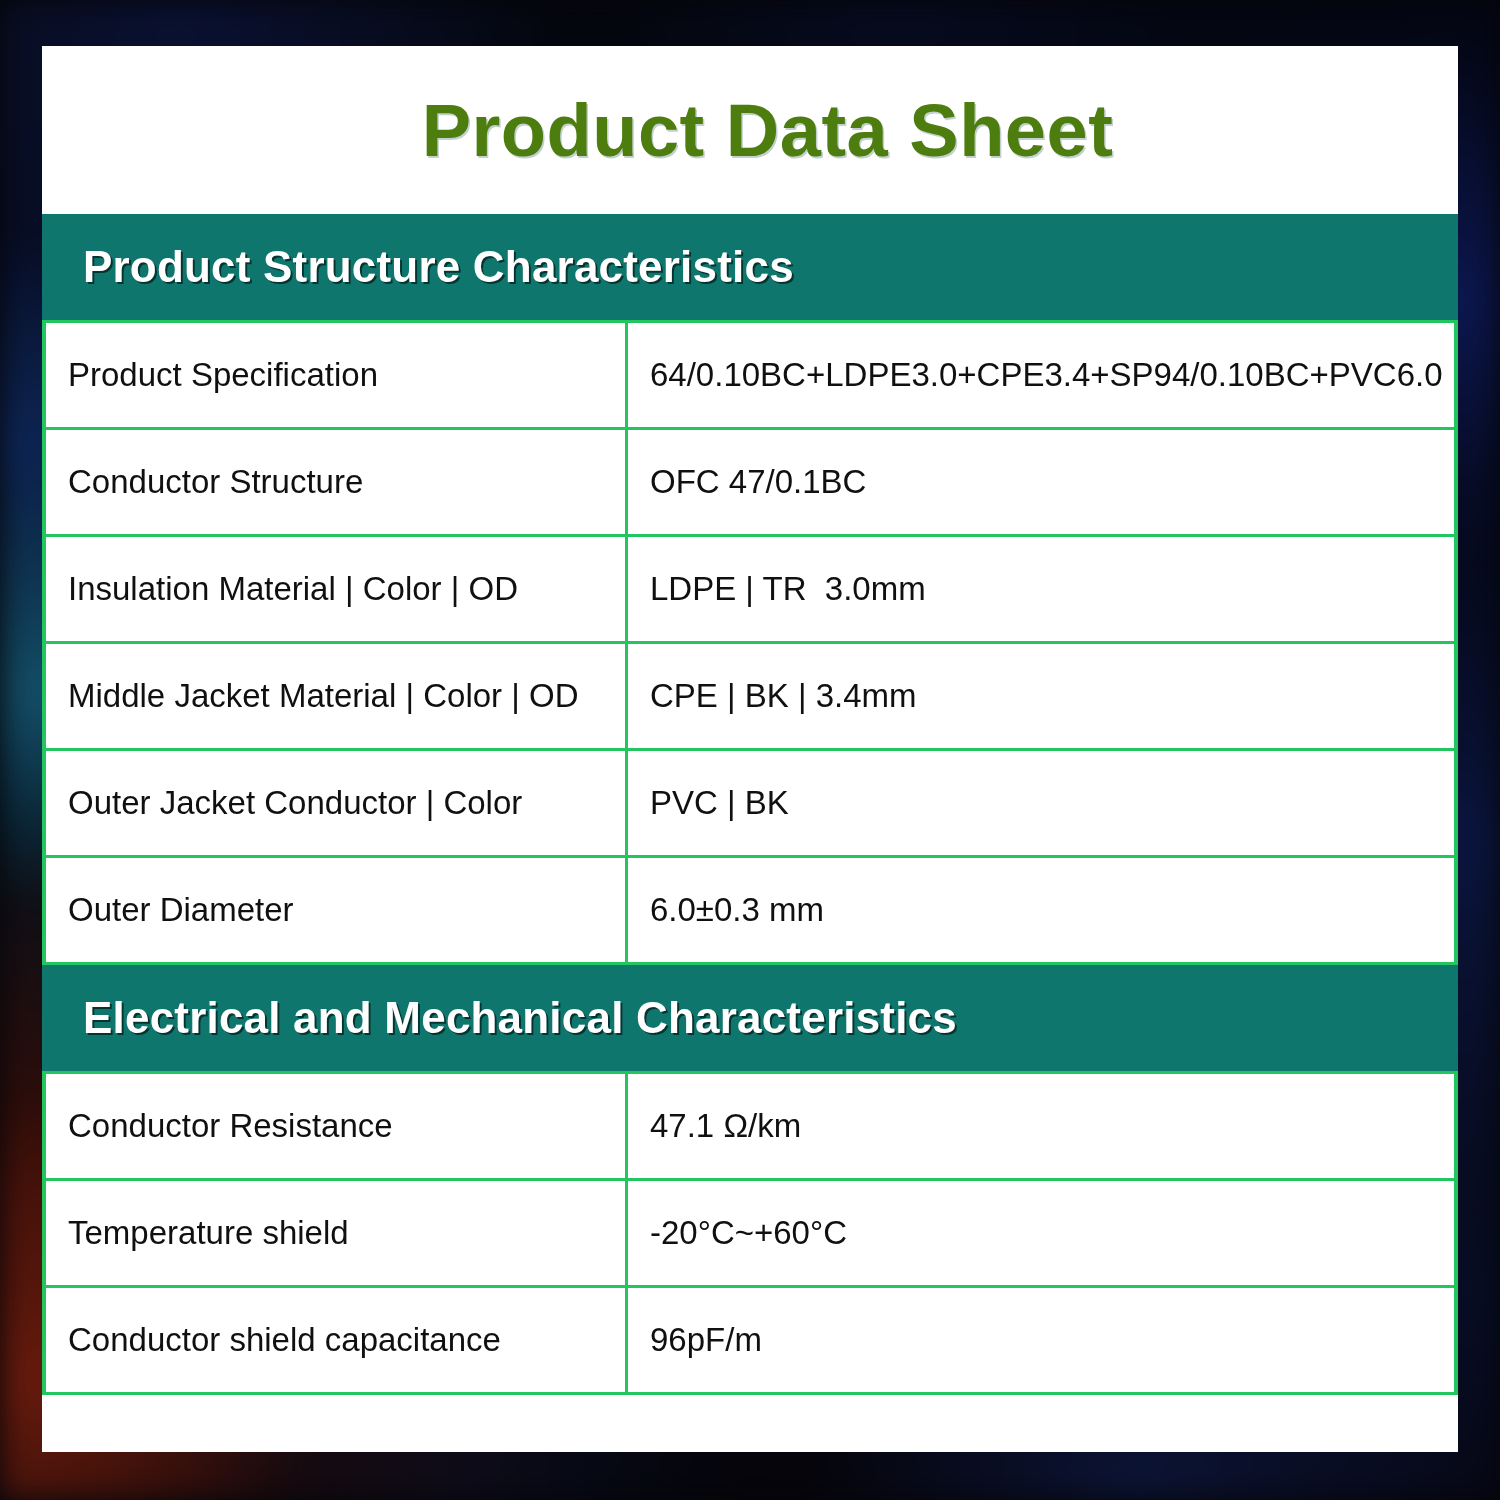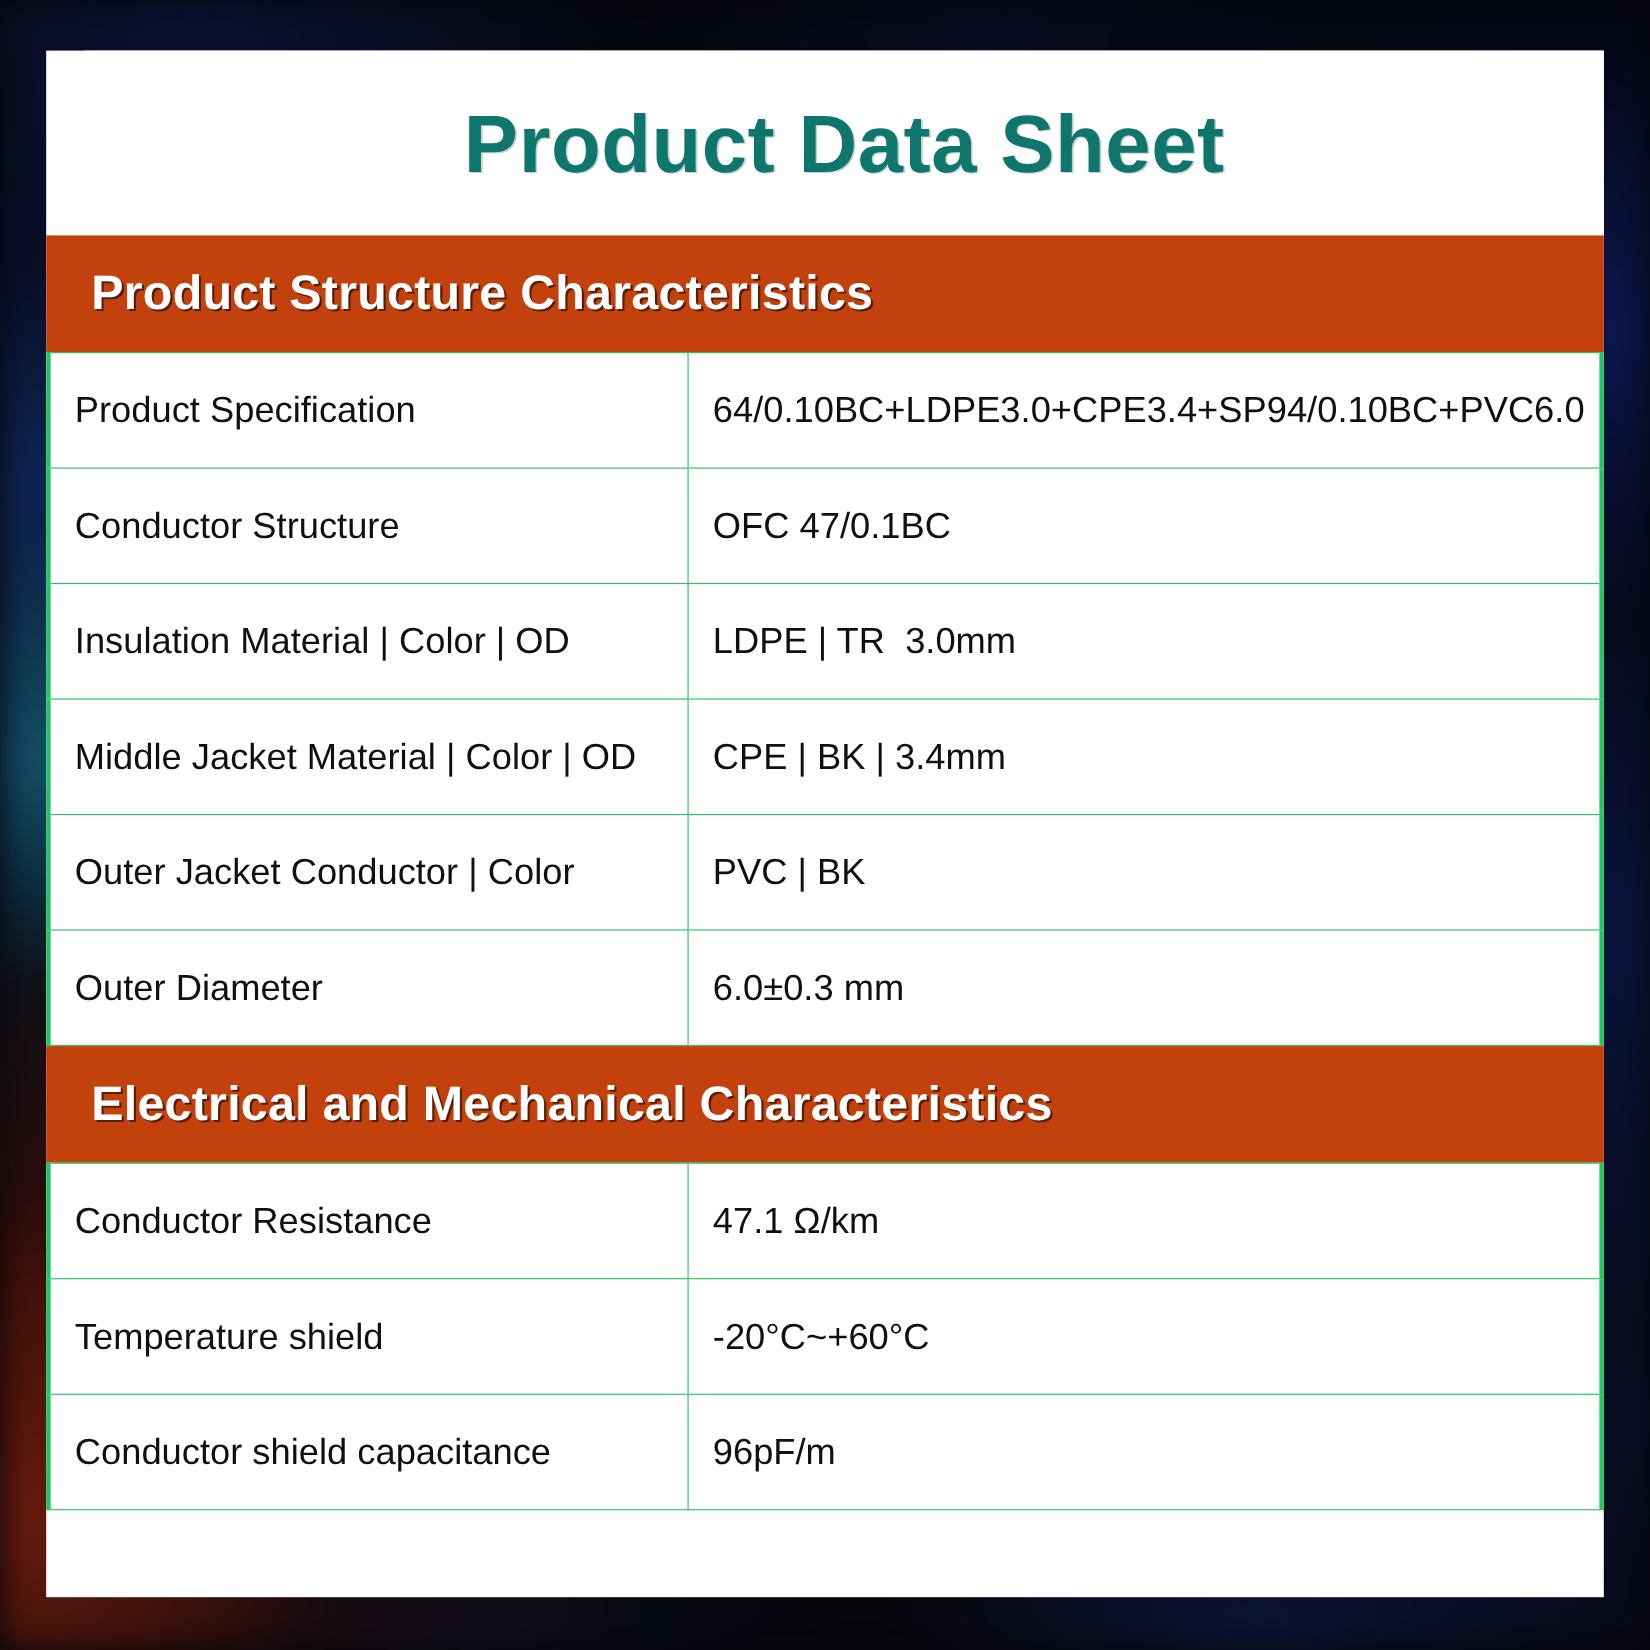--- a/index.html
+++ b/index.html
@@ -44,52 +44,52 @@
     height: 1406px;
     background: #ffffff;
     box-sizing: border-box;
   }
 
   .doc-title {
     height: 168px;
     display: flex;
     align-items: center;
     justify-content: center;
-    color: #0f766e;
+    color: #4d7c0f;
     font-size: 74px;
     font-weight: bold;
     letter-spacing: 0.5px;
     background: #ffffff;
     text-shadow: 1.5px 1.5px 0 rgba(120,150,150,0.45);
     margin-left: 35px;
   }
 
   .section-band {
-    background: #c2410c;
+    background: #0f766e;
     height: 106px;
     display: flex;
     align-items: center;
     padding-left: 41px;
     box-sizing: border-box;
   }
   .section-band-label {
     color: #ffffff;
     font-size: 44px;
     font-weight: bold;
     letter-spacing: 0.2px;
     text-shadow: 2px 2px 0 rgba(0,0,0,0.55);
   }
 
   table.spec-table {
     width: 100%;
     border-collapse: collapse;
     table-layout: fixed;
   }
   table.spec-table td {
-    border: 1px solid #22c55e;
+    border: 3px solid #22c55e;
     height: 104px;
     padding: 0 0 0 22px;
     font-size: 33px;
     color: #101010;
     vertical-align: middle;
     white-space: pre;
     overflow: hidden;
   }
   td.label-cell { width: 557px; }
   td.value-cell { width: auto; padding-left: 26px; }

